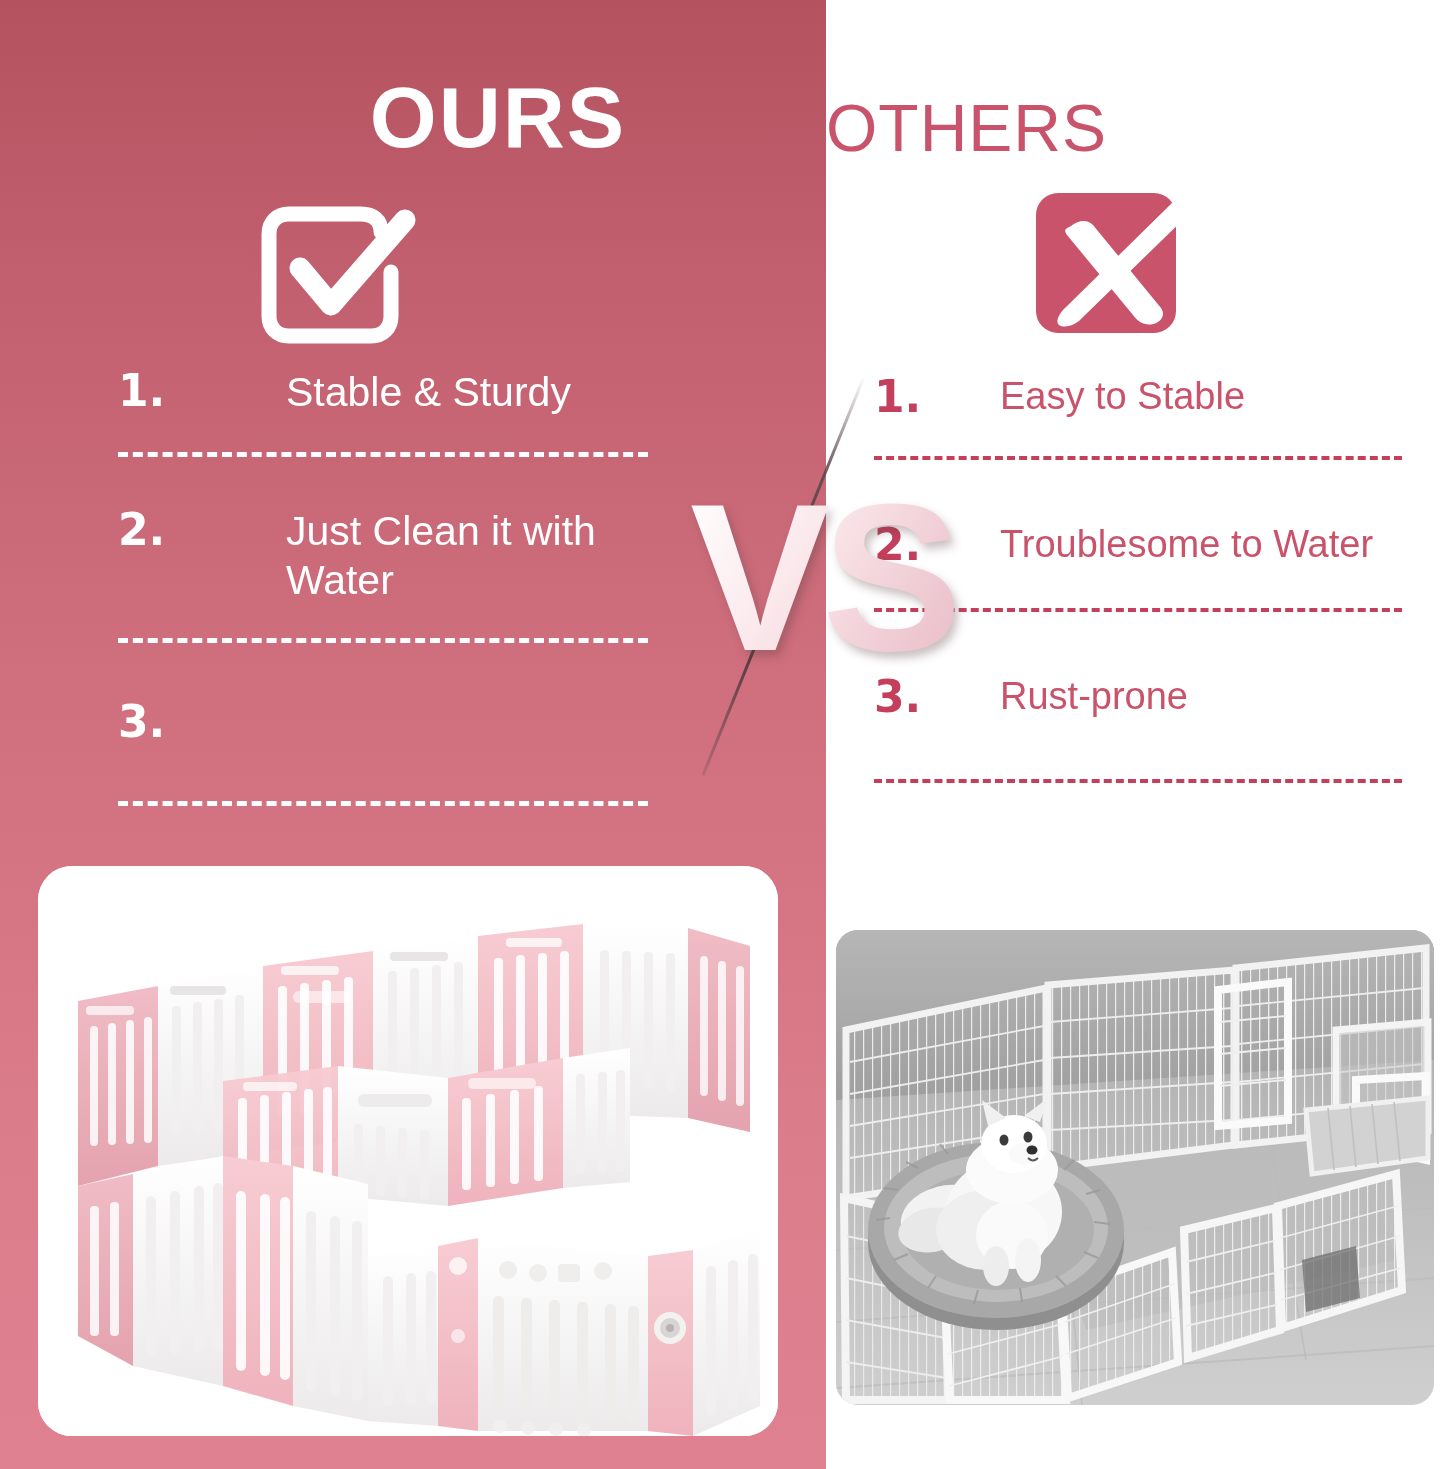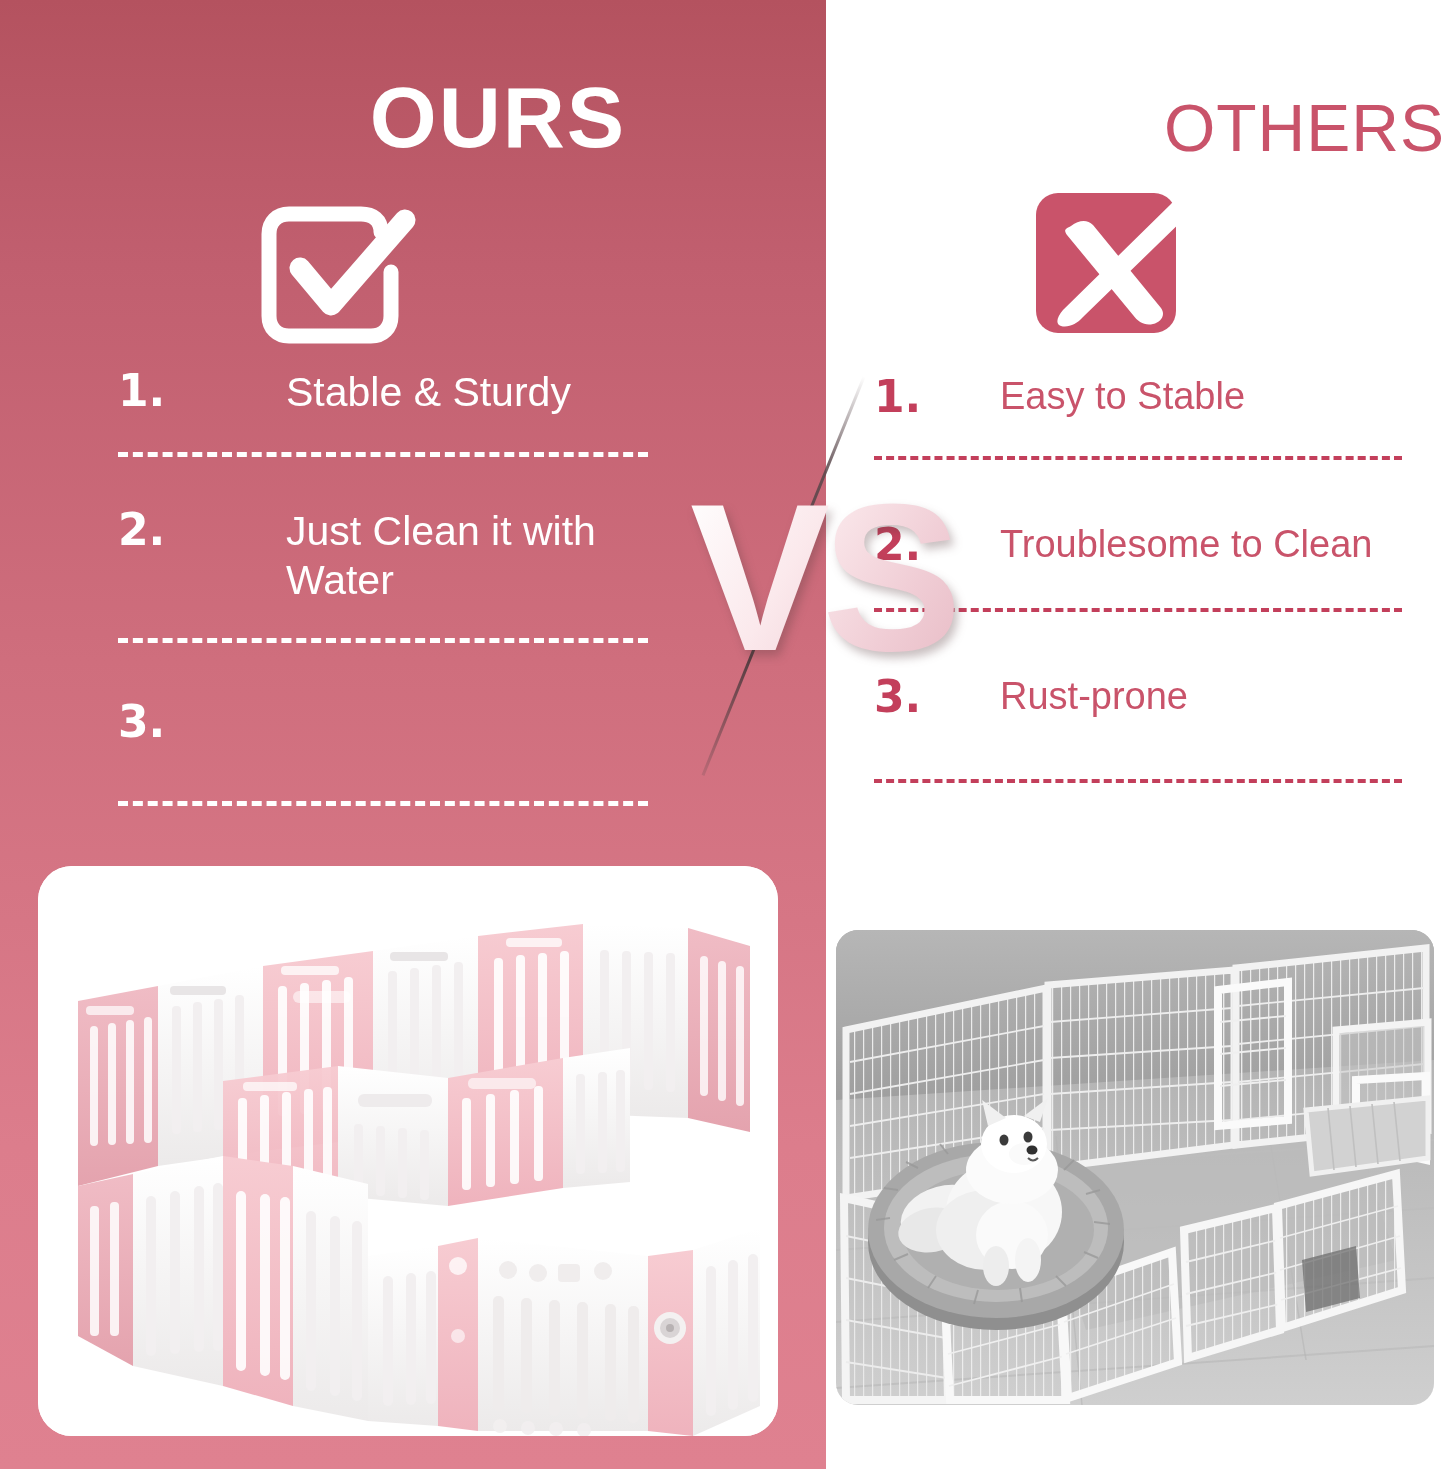--- a/index.html
+++ b/index.html
@@ -50,21 +50,21 @@
     letter-spacing: 2px;
     color: #ffffff;
     line-height: 1;
     margin-top: 12px;
   }
   .heading-others {
     position: absolute;
     left: 826px;
     top: 95px;
     width: 619px;
-    text-align: right;
+    text-align: left;
     font-size: 66px;
     font-weight: normal;
     letter-spacing: 1px;
     color: #c9536a;
     line-height: 1;
   }
 
   
   #check-icon {
     position: absolute;
@@ -260,21 +260,21 @@
     <div class="row">
       <div class="num">1.</div>
       <div class="txt">Easy to Stable</div>
     </div>
     <div class="gap-a"></div>
     <hr class="divider">
     <div style="height:62px"></div>
 
     <div class="row">
       <div class="num">2.</div>
-      <div class="txt">Troublesome to Clean</div>
+      <div class="txt">Troublesome to Water</div>
     </div>
     <div style="height:40px"></div>
     <hr class="divider">
     <div style="height:62px"></div>
 
     <div class="row">
       <div class="num">3.</div>
       <div class="txt">Rust-prone</div>
     </div>
     <div style="height:58px"></div>

